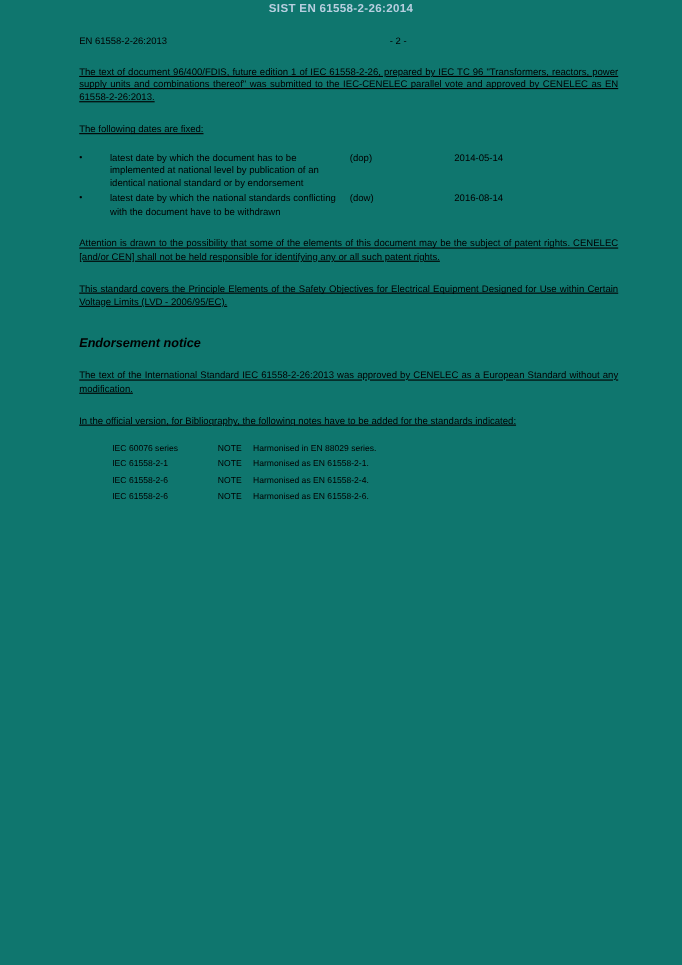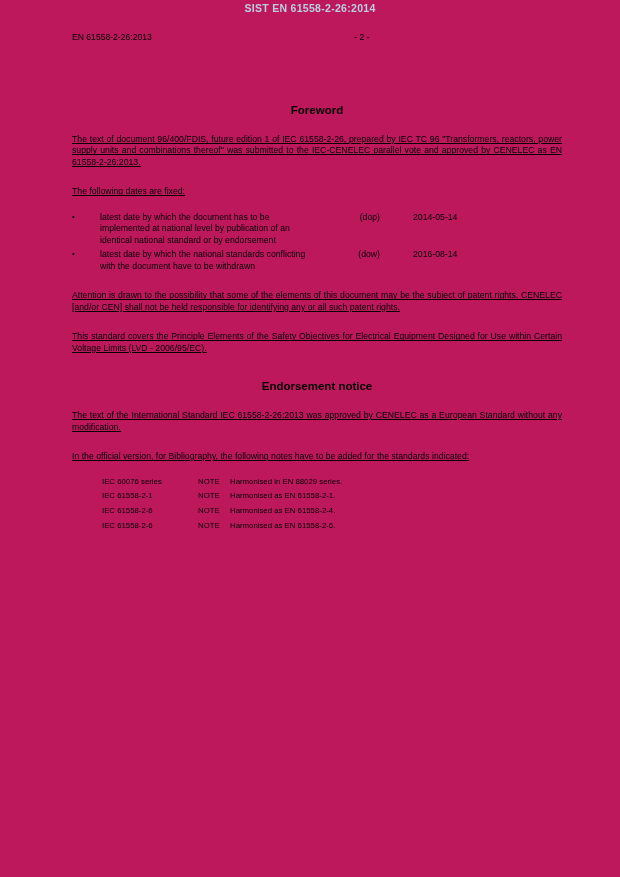--- a/index.html
+++ b/index.html
@@ -8,21 +8,21 @@
     background: #ffffff;
   }
   body {
     font-family: "Liberation Sans", sans-serif;
     color: #000000;
   }
   .page {
     position: relative;
     width: 620px;
     height: 877px;
-    background: #be185d;
+    background: #0f766e;
     overflow: hidden;
   }
   .watermark {
     position: absolute;
     top: 2px;
     left: 0;
     width: 620px;
     text-align: center;
     font-size: 10.5px;
     font-weight: bold;
@@ -50,22 +50,23 @@
   }
   h1.section-title {
     font-size: 11.5px;
     font-weight: bold;
     text-align: center;
     margin: 62px 0 0 0;
   }
   h2.section-title {
     font-size: 11.5px;
     font-weight: bold;
-    text-align: center;
+    text-align: left;
     margin: 26px 0 0 0;
+    font-style: italic;
   }
   p.body {
     font-size: 8.7px;
     line-height: 1.32;
     text-align: justify;
     margin: 18px 0 0 0;
     text-decoration: underline;
   }
   ul.dates {
     list-style: none;
@@ -84,21 +85,20 @@
     left: 0;
     top: 0;
     font-size: 8px;
   }
   ul.dates li .txt {
     margin-left: 28px;
     width: 218px;
   }
   ul.dates li .code {
     width: 62px;
-    text-align: right;
   }
   ul.dates li .date {
     width: 90px;
     margin-left: 33px;
   }
   table.notes {
     margin: 14px 0 0 30px;
     border-collapse: collapse;
     font-size: 7.8px;
   }
@@ -125,21 +125,20 @@
 
   <div class="watermark">SIST EN 61558-2-26:2014</div>
 
   <div class="content">
 
     <div class="runhead">
       <span class="doc-id">EN 61558-2-26:2013</span>
       <span class="page-no">- 2 -</span>
     </div>
 
-    <h1 class="section-title">Foreword</h1>
 
     <p class="body">The text of document 96/400/FDIS, future edition 1 of IEC 61558-2-26, prepared by IEC TC 96 "Transformers, reactors, power supply units and combinations thereof" was submitted to the IEC-CENELEC parallel vote and approved by CENELEC as EN 61558-2-26:2013.</p>
 
     <p class="body">The following dates are fixed:</p>
 
     <ul class="dates">
       <li>
         <span class="bullet">•</span>
         <span class="txt">latest date by which the document has to be implemented at national level by publication of an identical national standard or by endorsement</span>
         <span class="code">(dop)</span>

